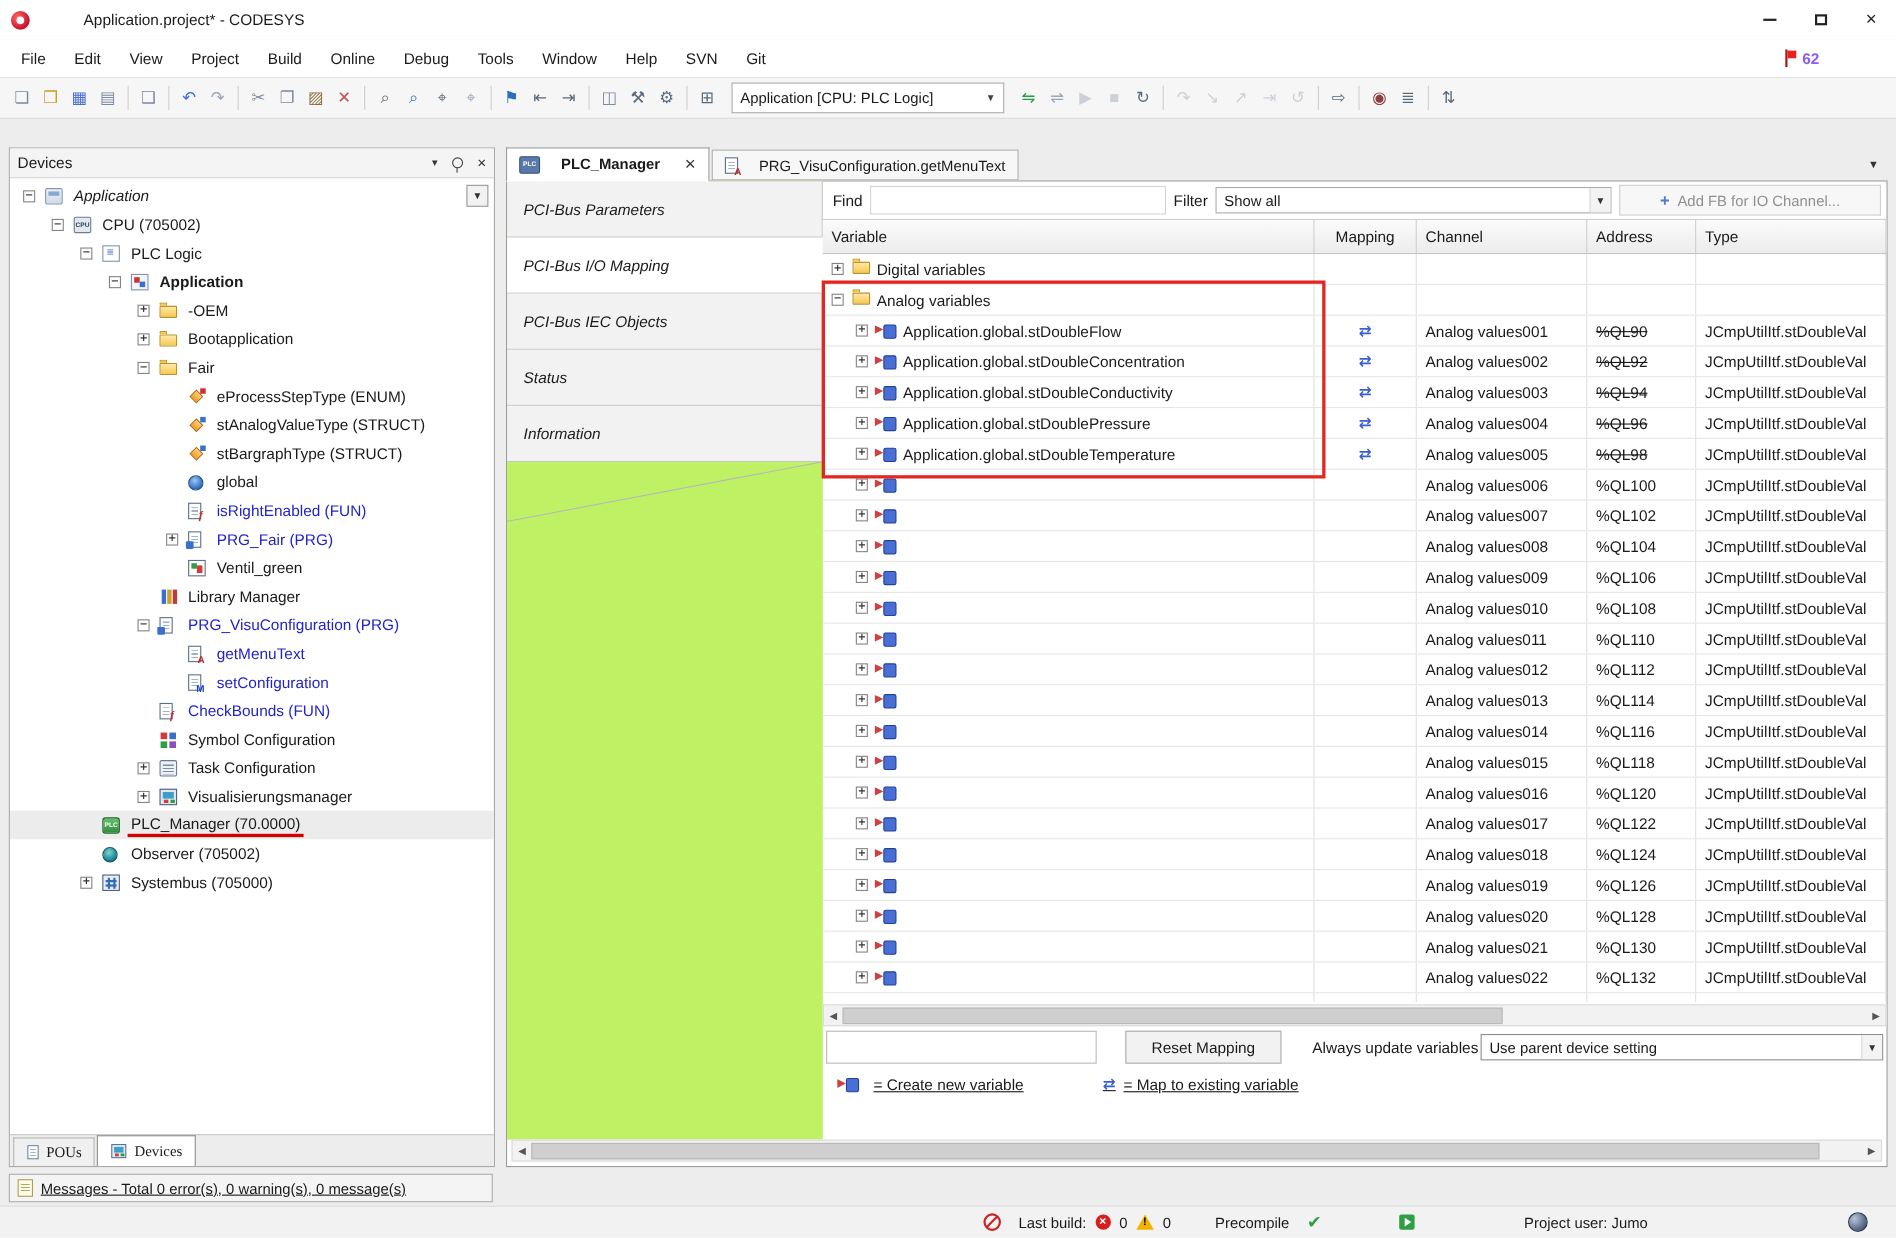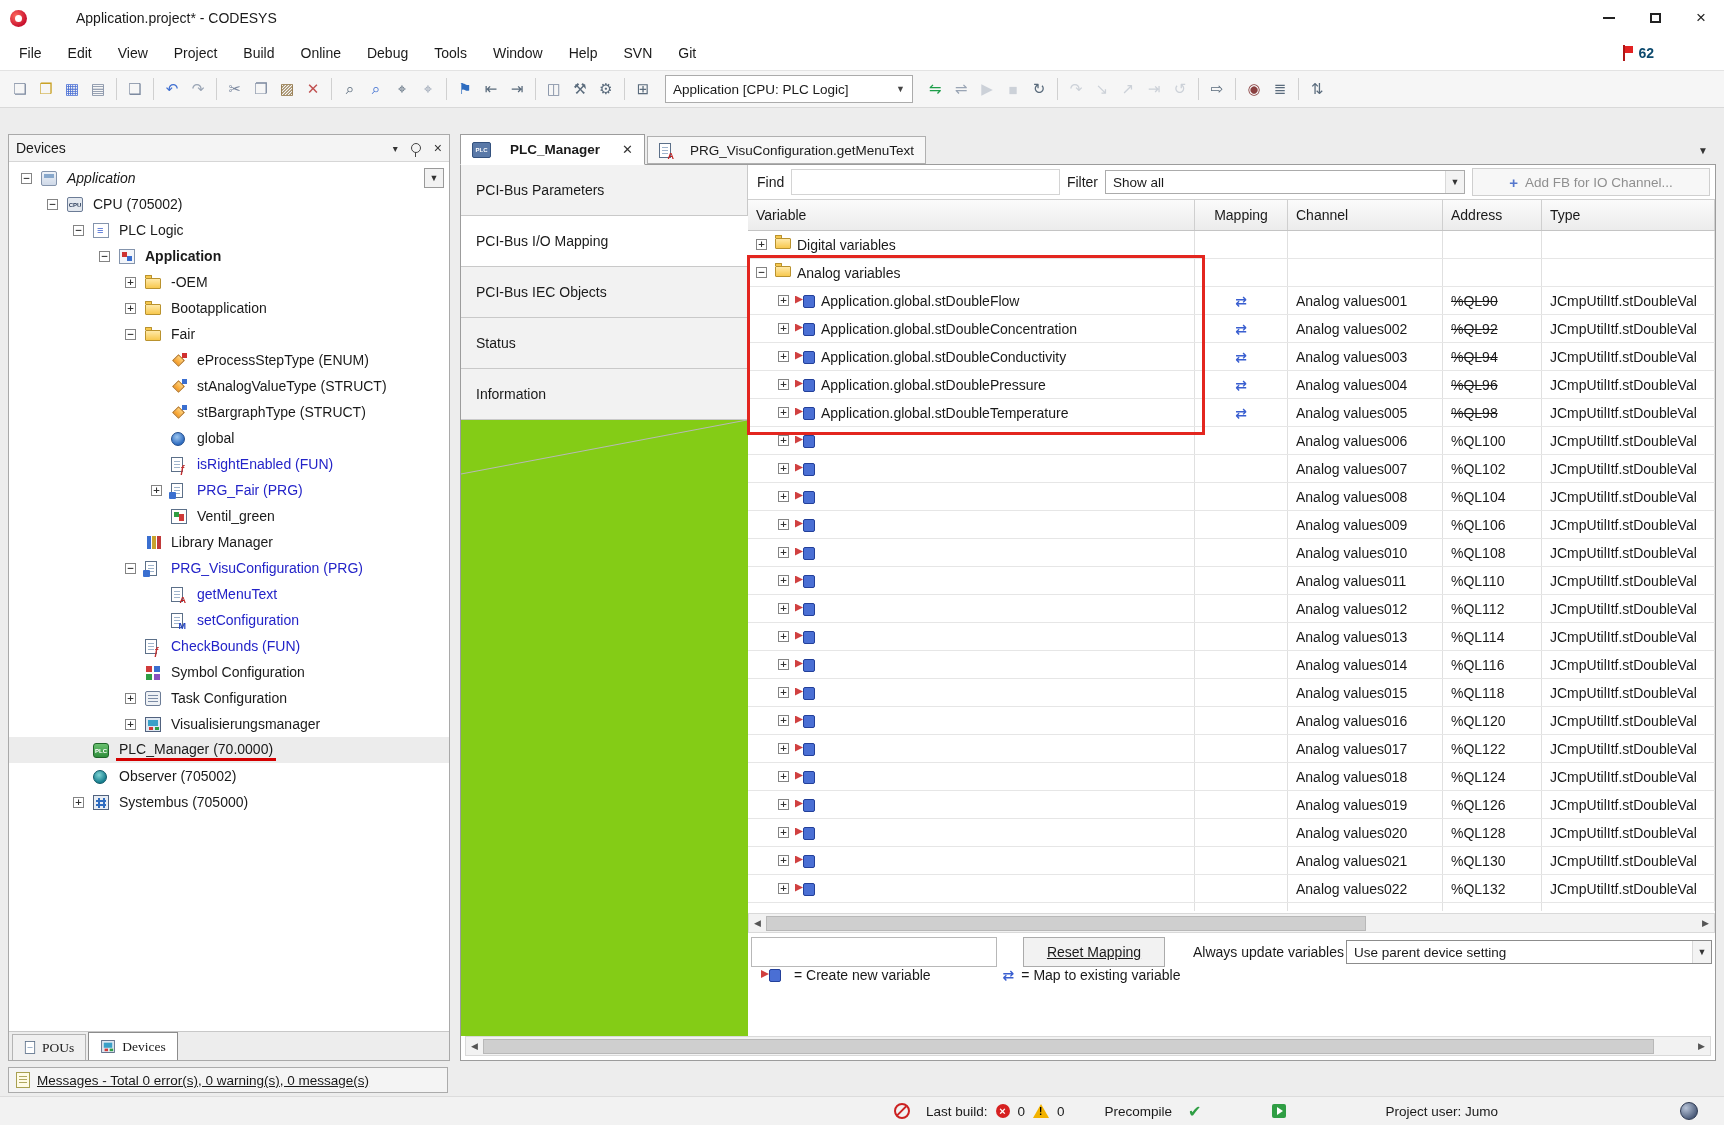--- a/index.html
+++ b/index.html
@@ -13,21 +13,21 @@
   .logo{width:17px;height:17px;border-radius:50%;background:radial-gradient(circle at 6px 6px,#ff6a5e,#c8102e 70%);position:relative;flex:none;}
   .logo::after{content:"";position:absolute;left:5px;top:5px;width:7px;height:7px;border-radius:50%;background:#fff;}
   .tb-title{margin-left:9px;}
   .win-controls{margin-left:auto;display:flex;height:100%;}
   .win-btn{width:46px;display:flex;align-items:center;justify-content:center;color:#222;font-size:17px;}
   .ic-min{width:12px;height:2px;background:#222;}
   .ic-max{width:11px;height:10px;border:2px solid #222;box-sizing:border-box;}
   
   .menubar{height:34px;background:#fff;display:flex;align-items:center;padding:0 6px;border-bottom:1px solid #e3e3e3;flex:none;}
   .menu-item{padding:0 13px;height:100%;display:flex;align-items:center;cursor:default;}
-  .flag-wrap{margin-left:auto;display:flex;align-items:center;gap:5px;margin-right:64px;color:#0c4a6e;font-weight:bold;}
+  .flag-wrap{margin-left:auto;display:flex;align-items:center;gap:5px;margin-right:64px;color:#8b5cf6;font-weight:bold;}
   .flag-icon{position:relative;width:12px;height:16px;}
   .flag-icon::before{content:"";position:absolute;left:2px;top:0;width:2px;height:16px;background:#b01515;}
   .flag-icon::after{content:"";position:absolute;left:4px;top:1px;width:8px;height:7px;background:#e32222;}
   
   .toolbar{height:36px;background:#f6f6f6;display:flex;align-items:center;padding:0 8px;border-bottom:1px solid #d9d9d9;gap:2px;flex:none;}
   .tb-btn{width:24px;height:24px;display:flex;align-items:center;justify-content:center;font-size:15px;flex:none;}
   .tb-btn.dim{opacity:.45;}
   .tb-sep{width:1px;height:22px;background:#d0d0d0;margin:0 4px;flex:none;}
   .tb-combo{display:flex;align-items:center;height:26px;background:#fff;border:1px solid #ababab;margin:0 8px;padding:0 7px;width:232px;font-size:13.5px;flex:none;}
   .tb-combo .arrow{margin-left:auto;color:#444;font-size:9px;}
@@ -105,21 +105,21 @@
   .plc-tab-icon::before{content:"PLC";color:#fff;font-size:6px;font-weight:bold;position:absolute;left:0;right:0;top:4px;text-align:center;line-height:1;}
   
   .editor{flex:1;margin-left:10px;display:flex;flex-direction:column;min-width:0;min-height:0;}
   .etab-bar{height:30px;display:flex;align-items:flex-end;flex:none;position:relative;z-index:2;}
   .etab{display:flex;align-items:center;gap:19px;padding:0 11px;border:1px solid #b0b0b0;background:#f7f7f7;margin-right:2px;height:26px;font-size:13.5px;}
   .etab.active{background:#fff;border-color:#9c9c9c;border-bottom:1px solid #fff;margin-bottom:-1px;height:29px;font-weight:bold;}
   .etab .closex{font-size:13px;color:#333;margin-left:3px;font-weight:normal;}
   .etab-chevron{margin-left:auto;margin-bottom:8px;padding-right:8px;color:#333;font-size:10px;}
   .ebody{flex:1;background:#fff;border:1px solid #9c9c9c;display:flex;flex-direction:column;min-height:0;}
   .emain{flex:1;display:flex;min-height:0;}
-  .side-tabs{width:287px;flex:none;background:#84cc16;}
+  .side-tabs{width:287px;flex:none;background:#bef264;font-style:italic;}
   .stab{height:50px;line-height:50px;padding-left:15px;background:#f2f2f2;border-right:1px solid #c9c9c9;border-bottom:1px solid #c9c9c9;}
   .stab.active{background:#fff;border-right:1px solid #fff;}
   .content{flex:1;display:flex;flex-direction:column;min-width:0;}
   .findbar{height:34px;display:flex;align-items:center;padding:0 5px 0 9px;border-bottom:1px solid #cfcfcf;gap:7px;flex:none;}
   .find-input{flex:1;height:24px;border:1px solid #d4d4d4;background:#fff;min-width:120px;font:inherit;padding:0 5px;}
   .combo{height:24px;border:1px solid #ababab;background:#fff;display:flex;align-items:center;padding-left:7px;font-size:13.5px;box-sizing:border-box;}
   .combo .caret{width:18px;height:100%;margin-left:auto;display:flex;align-items:center;justify-content:center;font-size:9px;color:#333;border-left:1px solid #d9d9d9;background:#f3f3f3;}
   .filter-combo{width:360px;flex:none;}
   .addfb-btn{width:236px;height:26px;display:flex;align-items:center;justify-content:center;gap:7px;border:1px solid #cfcfcf;background:#f7f7f7;color:#8f8f8f;font-size:13.5px;flex:none;}
   .addfb-icon{color:#5577cc;font-weight:bold;font-size:15px;}
@@ -139,24 +139,24 @@
   .ic-var{position:relative;width:21px;height:16px;flex:none;margin:0 5px 0 6px;}
   .ic-var::before{content:"";position:absolute;left:0;top:3px;width:8px;height:8px;background:#d04040;clip-path:polygon(0 0,100% 50%,0 100%);}
   .ic-var::after{content:"";position:absolute;right:1px;top:2px;width:10px;height:11px;background:#4a6fd4;border:1px solid #23409a;border-radius:2px;}
   .ic-map{color:#3a5fd0;font-weight:bold;font-size:14px;}
   .red-box{position:absolute;left:-1px;top:55px;width:452px;height:174px;border:3px solid #e3261f;pointer-events:none;z-index:5;}
   .hscroll{height:18px;background:#f2f2f2;border:1px solid #d9d9d9;display:flex;align-items:center;flex:none;margin-top:2px;}
   .hs-arrow{width:17px;display:flex;align-items:center;justify-content:center;font-size:9px;color:#555;flex:none;}
   .hs-thumb{height:13px;background:#cfcfcf;border:1px solid #b8b8b8;}
   .controls{height:30px;display:flex;align-items:center;margin-top:4px;padding:0 3px;flex:none;}
   .small-input{width:240px;height:26px;border:1px solid #b8b8b8;background:#fff;font:inherit;flex:none;}
-  .reset-btn{margin-left:26px;width:140px;height:28px;border:1px solid #ababab;background:#f2f2f2;display:flex;align-items:center;justify-content:center;flex:none;text-decoration:underline;}
+  .reset-btn{margin-left:26px;width:140px;height:28px;border:1px solid #ababab;background:#f2f2f2;display:flex;align-items:center;justify-content:center;flex:none;}
   .always-label{margin-left:28px;}
   .parent-combo{margin-left:auto;width:366px;border-color:#8c8c8c;}
-  .legend{display:flex;align-items:flex-end;padding-left:7px;flex:none;}
+  .legend{display:flex;align-items:flex-end;margin-top:10px;padding-left:7px;flex:none;text-decoration:underline;}
   .legend-item{display:flex;align-items:center;gap:7px;}
   .legend-item + .legend-item{margin-left:72px;}
   .bscroll{margin-top:auto;margin-bottom:4px;margin-left:4px;margin-right:4px;flex:none;}
   
   .messages{margin-left:8px;width:440px;height:26px;border:1px solid #ababab;background:#f4f4f4;display:flex;align-items:center;gap:7px;padding:0 7px;font-size:13.5px;box-sizing:border-box;flex:none;text-decoration:underline;}
   .msg-icon{width:12px;height:14px;background:#fffbe6;border:1px solid #a8a050;position:relative;flex:none;}
   .msg-icon::before{content:"";position:absolute;left:2px;right:2px;top:3px;height:8px;
       background:repeating-linear-gradient(to bottom,#b0a860 0,#b0a860 1px,transparent 1px,transparent 3px);}
   .statusbar{height:28px;margin-top:3px;background:#f2f2f2;border-top:1px solid #dcdcdc;display:flex;align-items:center;font-size:13.5px;padding:0 14px;flex:none;}
   .offline-icon{width:16px;height:16px;border:2px solid #cc2222;border-radius:50%;position:relative;box-sizing:border-box;margin-left:880px;flex:none;}

